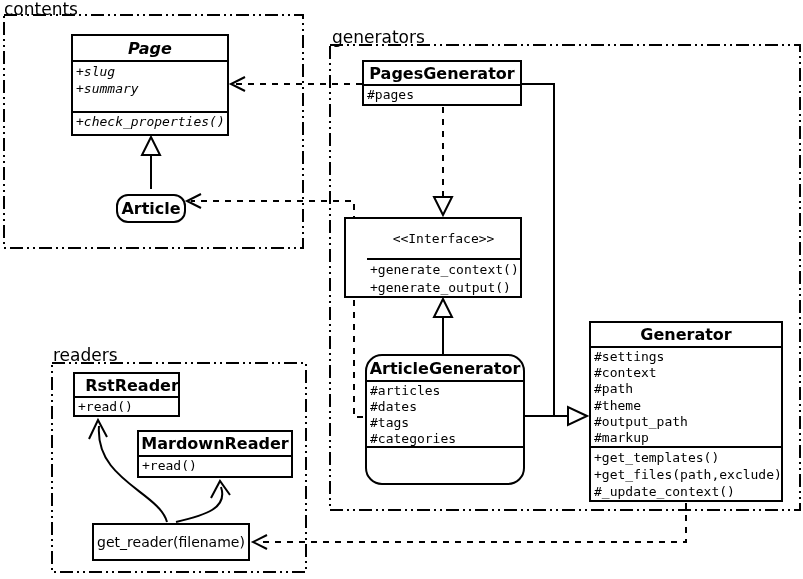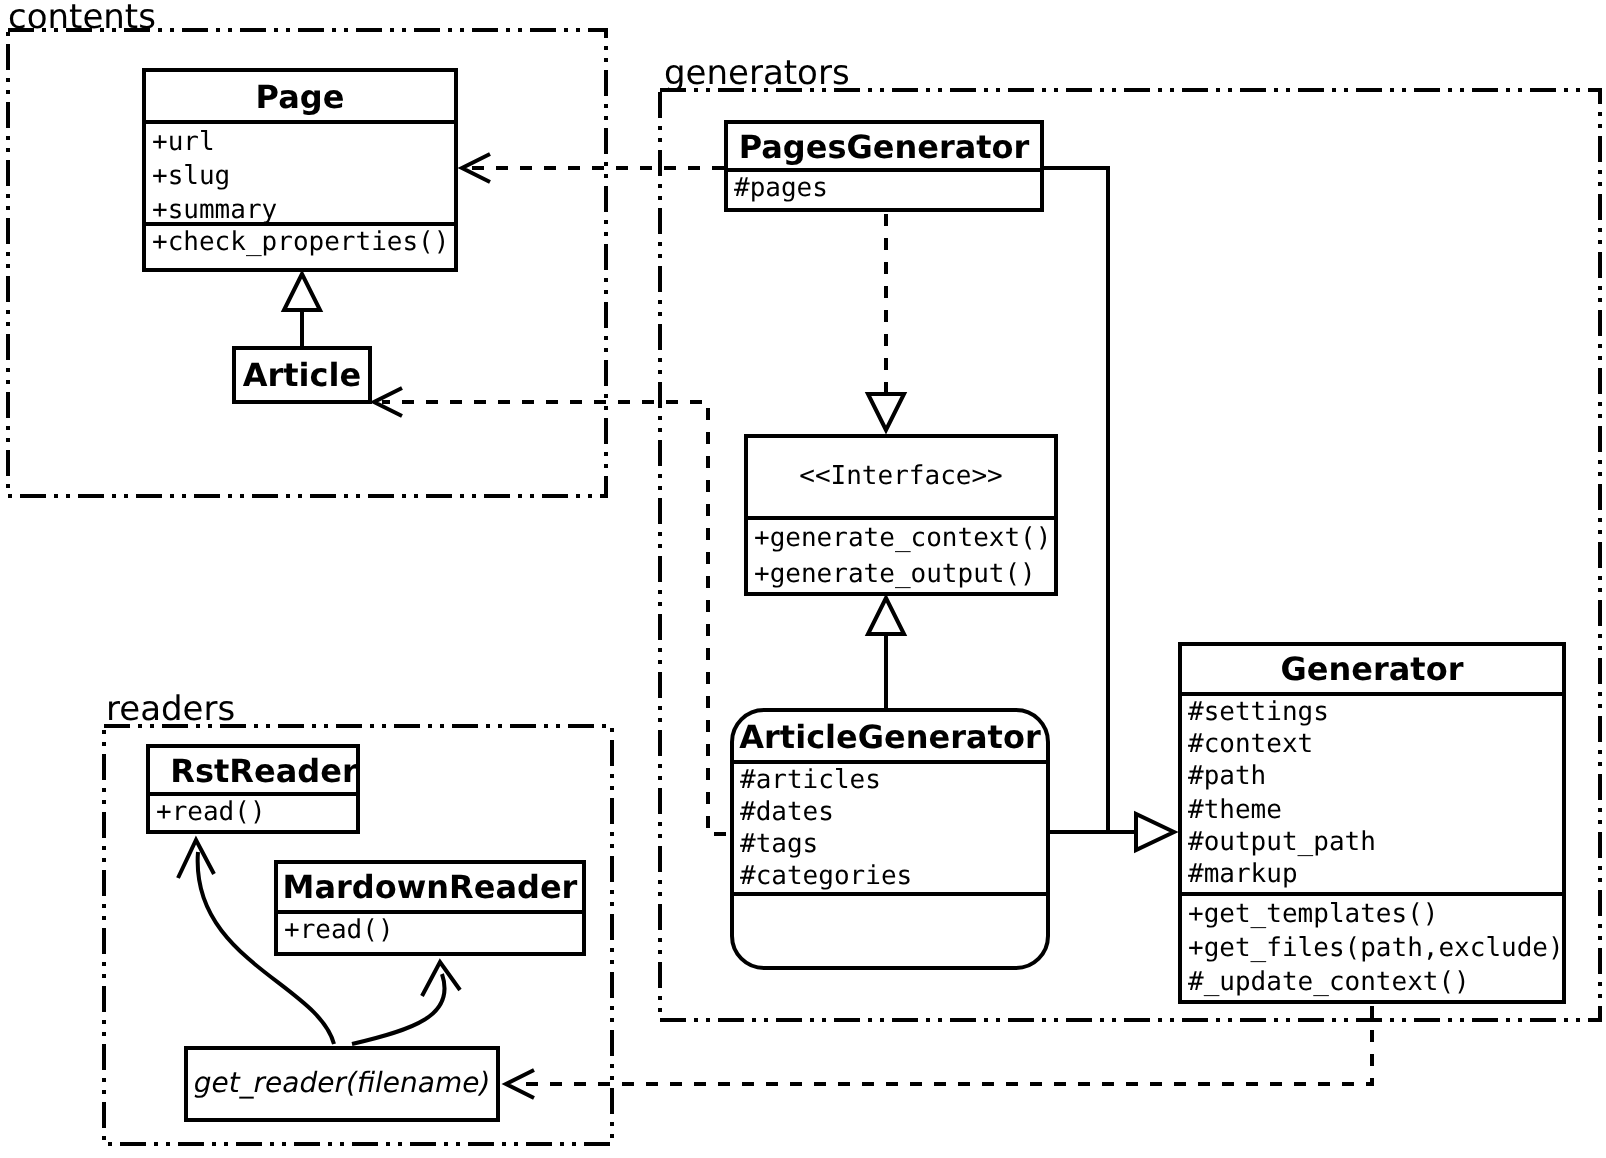--- a/index.html
+++ b/index.html
@@ -17,21 +17,21 @@
   .uml-stereo{display:block;font-weight:normal;font-size:13px;font-family:"DejaVu Sans Mono",monospace;
               text-align:center;line-height:17px;}
   .uml-title .tblock{text-align:center;}
   .uml-title .tmain{display:block;line-height:20px;}
   .cmp{line-height:16.5px;padding-top:1px;overflow:hidden;}
   .cmp.sep{border-bottom:2px solid #000;}
   .m{font-family:"DejaVu Sans Mono",monospace;font-size:13px;line-height:inherit;
      padding:0 3px;white-space:nowrap;}
   .plain-node{position:absolute;background:#ffffff;border:2px solid #000;display:flex;
               align-items:center;justify-content:center;font-size:14px;
-              font-family:"DejaVu Sans",sans-serif;white-space:nowrap;font-style:italic;}
+              font-family:"DejaVu Sans",sans-serif;white-space:nowrap;}
 </style>
 </head>
 <body>
 
 <div id="canvas">
 
   <svg id="edges" viewBox="0 0 803 579" xmlns="http://www.w3.org/2000/svg" stroke="#000" stroke-width="2" fill="none">
 
     <rect x="4" y="15" width="299" height="233" stroke-dasharray="13 4 2 4 2 4"></rect>
     <rect x="330" y="45" width="470" height="465" stroke-dasharray="13 4 2 4 2 4"></rect>
@@ -81,44 +81,43 @@
     <g>
       <path d="M176,522 C206,515 228,508 221,487"></path>
       <polyline points="211,498 220,481 230,495"></polyline>
     </g>
   </svg>
 
   <div class="pkg-label" style="left:4px;top:0px;">contents</div>
   <div class="pkg-label" style="left:332px;top:28px;">generators</div>
   <div class="pkg-label" style="left:53px;top:346px;">readers</div>
 
-  <div class="uml-class" style="left:71px;top:34px;width:154px;height:98px;">
+  <div class="uml-class" style="left:71px;top:34px;width:154px;height:98px;font-style:italic;">
     <div class="uml-title" style="height:24px;">Page</div>
     <div class="cmp sep" style="height:48px;line-height:17px;">
-      <div class="m">+url</div>
       <div class="m">+slug</div>
       <div class="m">+summary</div>
     </div>
     <div class="cmp" style="height:20px;">
       <div class="m">+check_properties()</div>
     </div>
   </div>
 
-  <div class="uml-class" style="left:116px;top:173px;width:66px;height:25px;">
+  <div class="uml-class" style="left:116px;top:194px;width:66px;height:25px;border-radius:12px;">
     <div class="uml-title no-sep" style="height:25px;">Article</div>
   </div>
 
   <div class="uml-class" style="left:362px;top:60px;width:156px;height:42px;">
     <div class="uml-title" style="height:22px;">PagesGenerator</div>
     <div class="cmp" style="height:17px;">
       <div class="m">#pages</div>
     </div>
   </div>
 
-  <div class="uml-class" style="left:372px;top:217px;width:153px;height:77px;">
+  <div class="uml-class" style="left:344px;top:217px;width:153px;height:77px;padding-left:21px;">
     <div class="uml-title" style="height:39px;">
       <span class="tblock">
         <span class="uml-stereo">&lt;&lt;Interface&gt;&gt;</span>
       </span>
     </div>
     <div class="cmp" style="height:35px;line-height:17.5px;">
       <div class="m">+generate_context()</div>
       <div class="m">+generate_output()</div>
     </div>
   </div>

